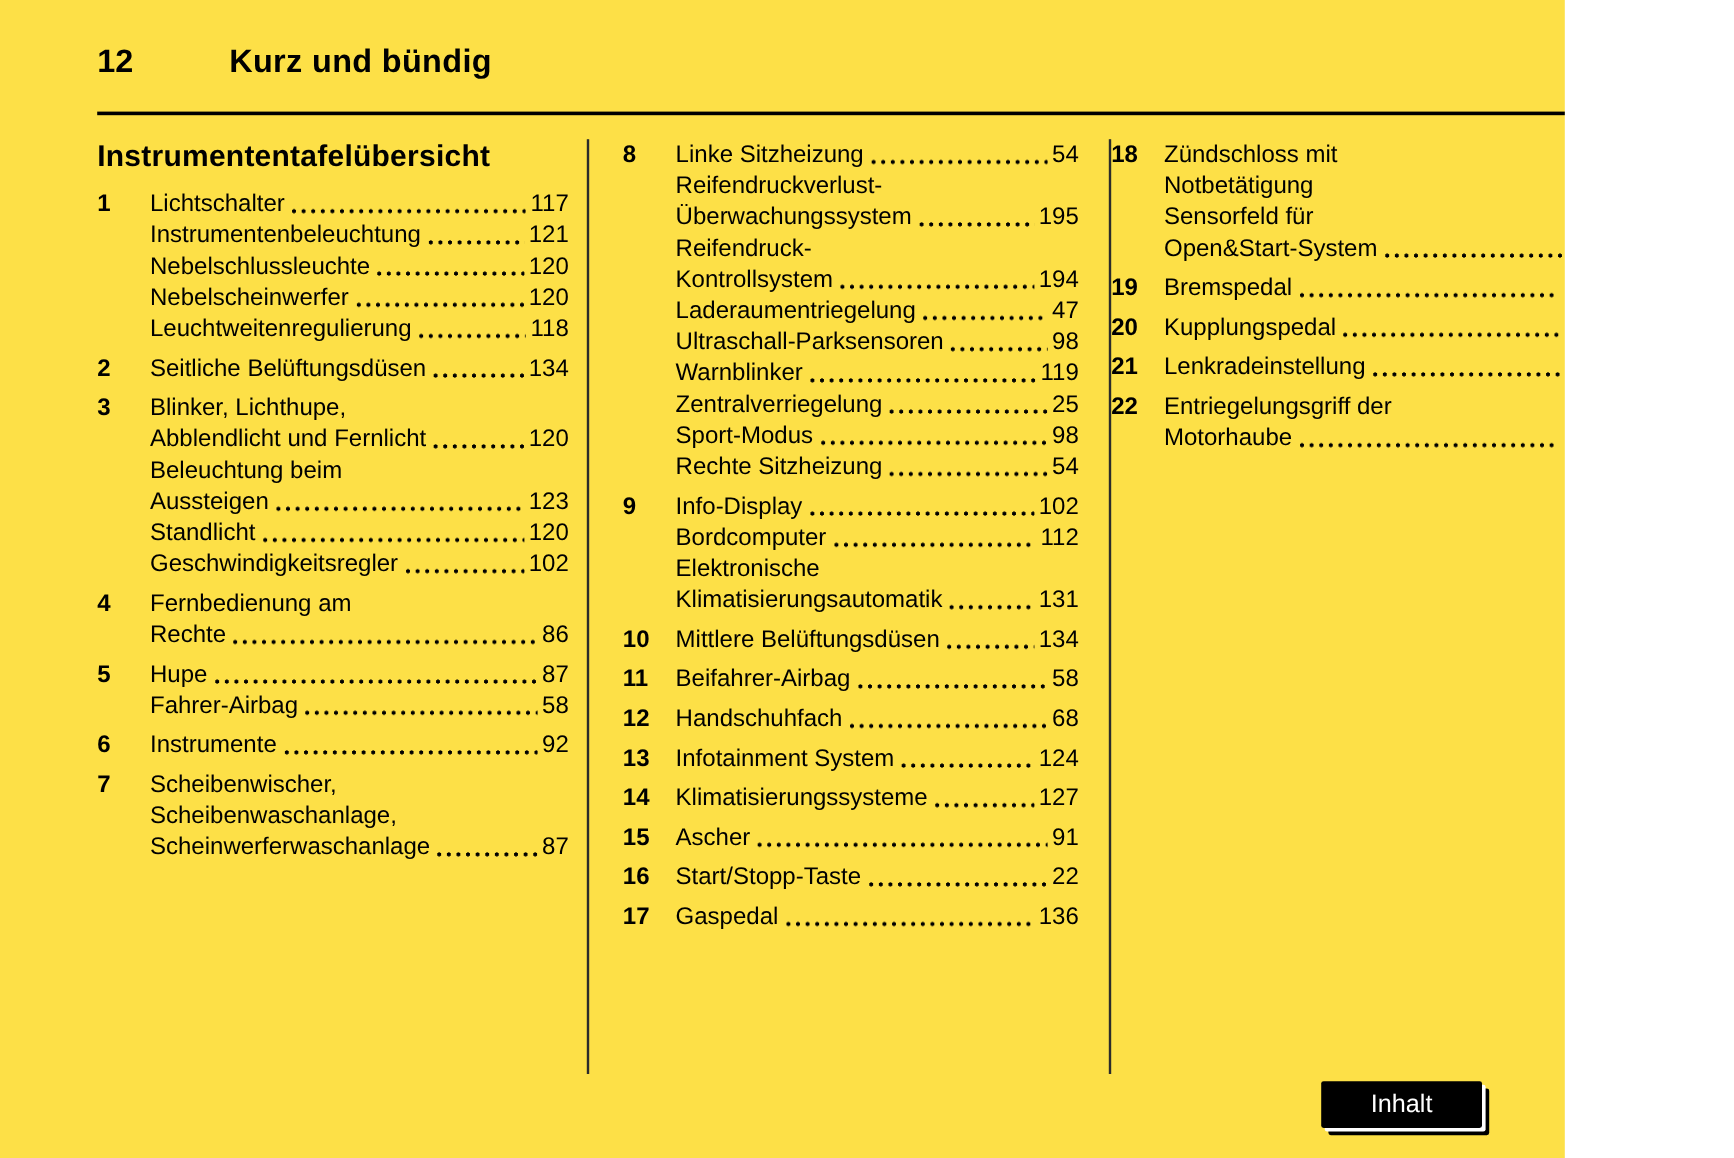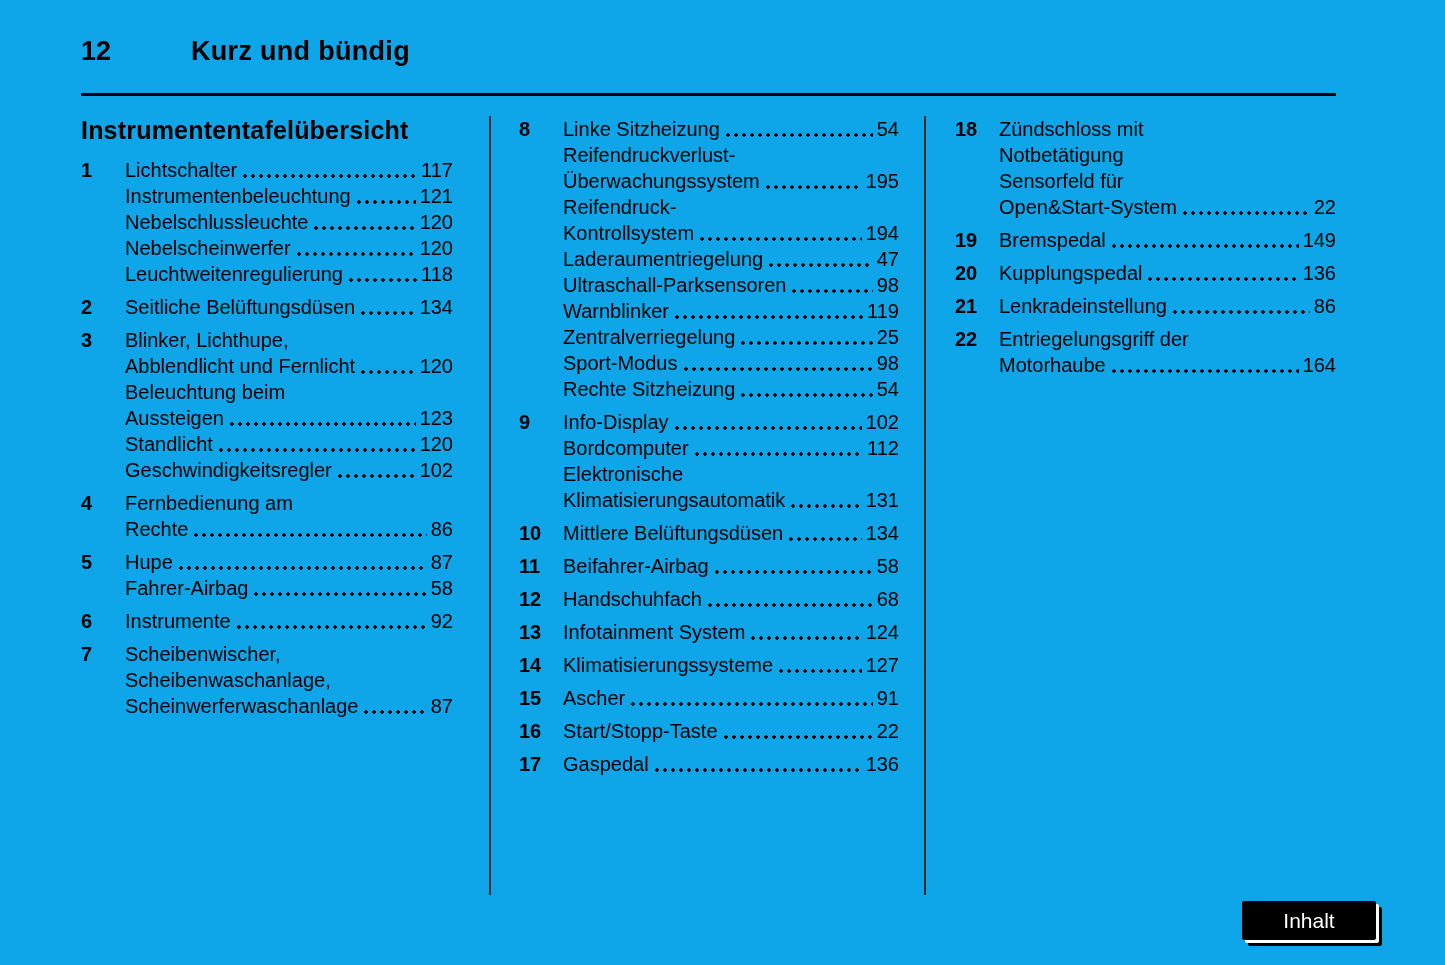--- a/index.html
+++ b/index.html
@@ -5,23 +5,23 @@
   * { margin: 0; padding: 0; box-sizing: border-box; }
   html, body { background: #ffffff; }
   body {
     font-family: "Liberation Sans", sans-serif;
     color: #000;
     width: 1445px;
     height: 965px;
   }
   .page {
     position: relative;
-    width: 1445px;
+    width: 1304px;
     height: 965px;
-    background: #0ea5e9;
+    background: #fde047;
     overflow: hidden;
   }
   
   .header {
     position: absolute;
     left: 81px;
     top: 36px;
     width: 1255px;
     display: flex;
     align-items: baseline;
@@ -48,23 +48,23 @@
   
   .toc {
     position: absolute;
     left: 81px;
     top: 116px;
     width: 1255px;
     display: flex;
     align-items: flex-start;
   }
   .col { min-height: 10px; }
-  .col-1 { width: 408px; padding-right: 36px; }
+  .col-1 { width: 408px; padding-right: 15px; }
   .col-2 { width: 433px; padding-left: 28px; padding-right: 25px; }
-  .col-3 { flex: 1; padding-left: 29px; }
+  .col-3 { flex: 1; }
   .col-divider {
     width: 2px;
     height: 779px;
     background: #2b2b2b;
     flex-shrink: 0;
   }
   .section-title {
     font-size: 25px;
     font-weight: bold;
     line-height: 28px;

